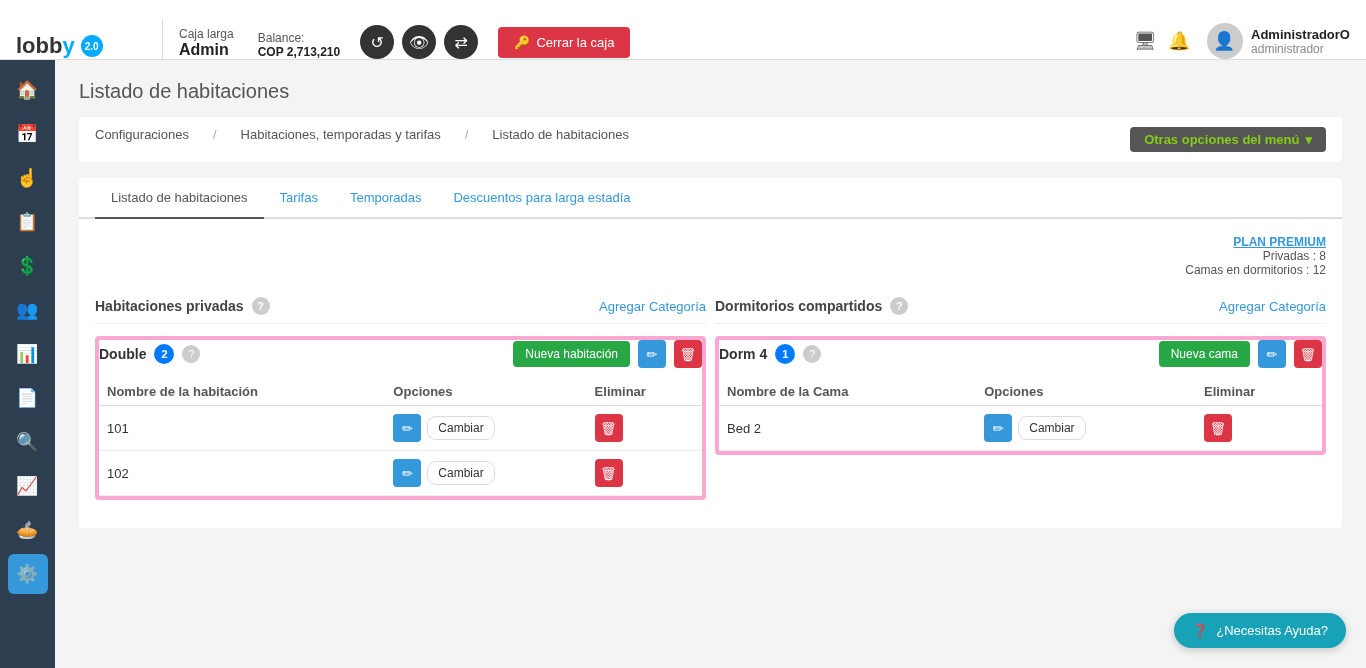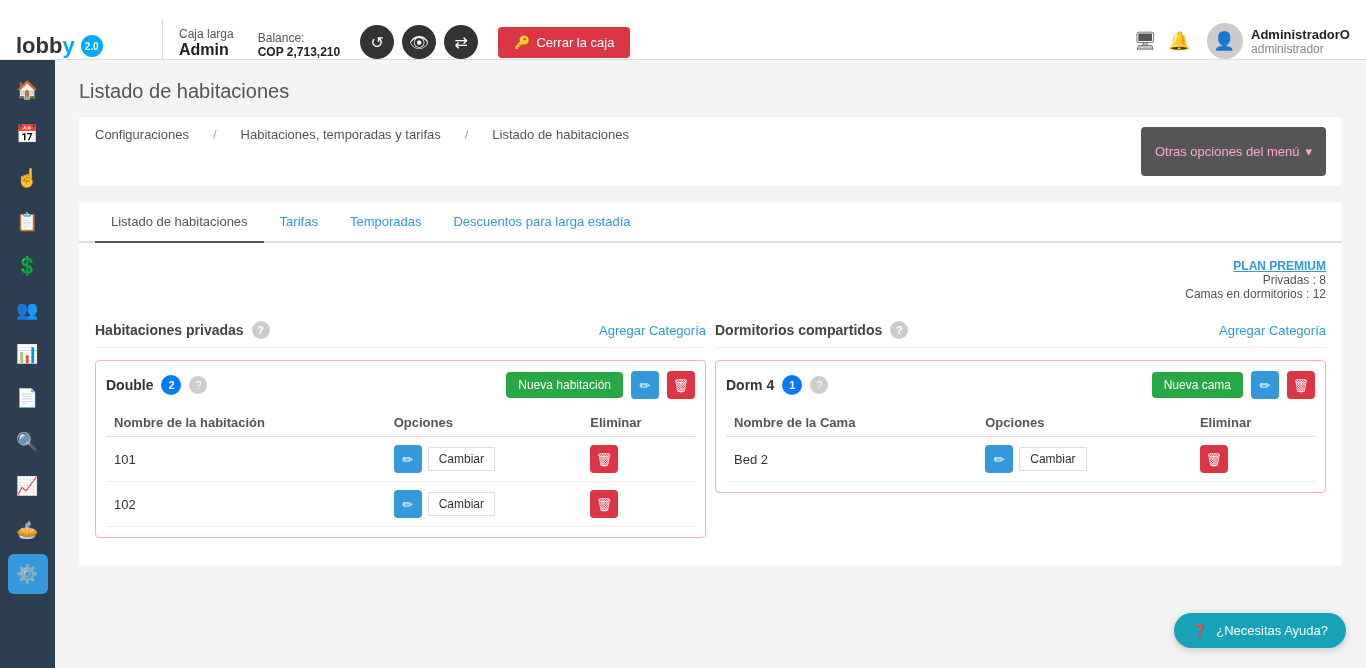--- a/index.html
+++ b/index.html
@@ -197,29 +197,30 @@
       gap: 24px;
       font-size: 13px;
       margin-bottom: 16px;
     }
     .breadcrumb-bar a { color: #555; text-decoration: none; }
     .breadcrumb-bar .sep { color: #aaa; }
     .breadcrumb-bar .current { color: #555; }
     .btn-other-options {
       margin-left: auto;
       background: #555;
-      color: #f9a8d4;
+      color: #84cc16;
       border: none;
-      padding: 17px 14px;
+      padding: 5px 14px;
       border-radius: 4px;
       cursor: pointer;
       font-size: 13px;
       display: flex;
       align-items: center;
       gap: 6px;
+      font-weight: bold;
     }
 
     
     .tabs-bar {
       background: #fff;
       border-radius: 4px 4px 0 0;
       display: flex;
       border-bottom: 2px solid #ddd;
       padding: 0 16px;
       gap: 0;
@@ -296,23 +297,22 @@
     .btn-add-cat {
       background: transparent;
       border: none;
       color: #3498db;
       cursor: pointer;
       font-size: 13px;
     }
 
     
     .category-card {
-      border: 1px solid #f9a8d4;
-      border-radius: 4px;
-      padding: 10px;
+      border: 4px solid #f9a8d4;
+      border-radius: 4px;
       margin-bottom: 12px;
     }
     .category-card-header {
       display: flex;
       align-items: center;
       gap: 8px;
       margin-bottom: 10px;
     }
     .cat-name {
       font-weight: bold;
@@ -397,21 +397,21 @@
     }
     .td-options {
       display: flex;
       align-items: center;
       gap: 6px;
     }
     .btn-cambiar {
       background: transparent;
       border: 1px solid #ddd;
       padding: 4px 10px;
-      border-radius: 1px;
+      border-radius: 9px;
       cursor: pointer;
       font-size: 12px;
       color: #333;
     }
 
     
     .help-float {
       position: fixed;
       bottom: 20px;
       right: 20px;

